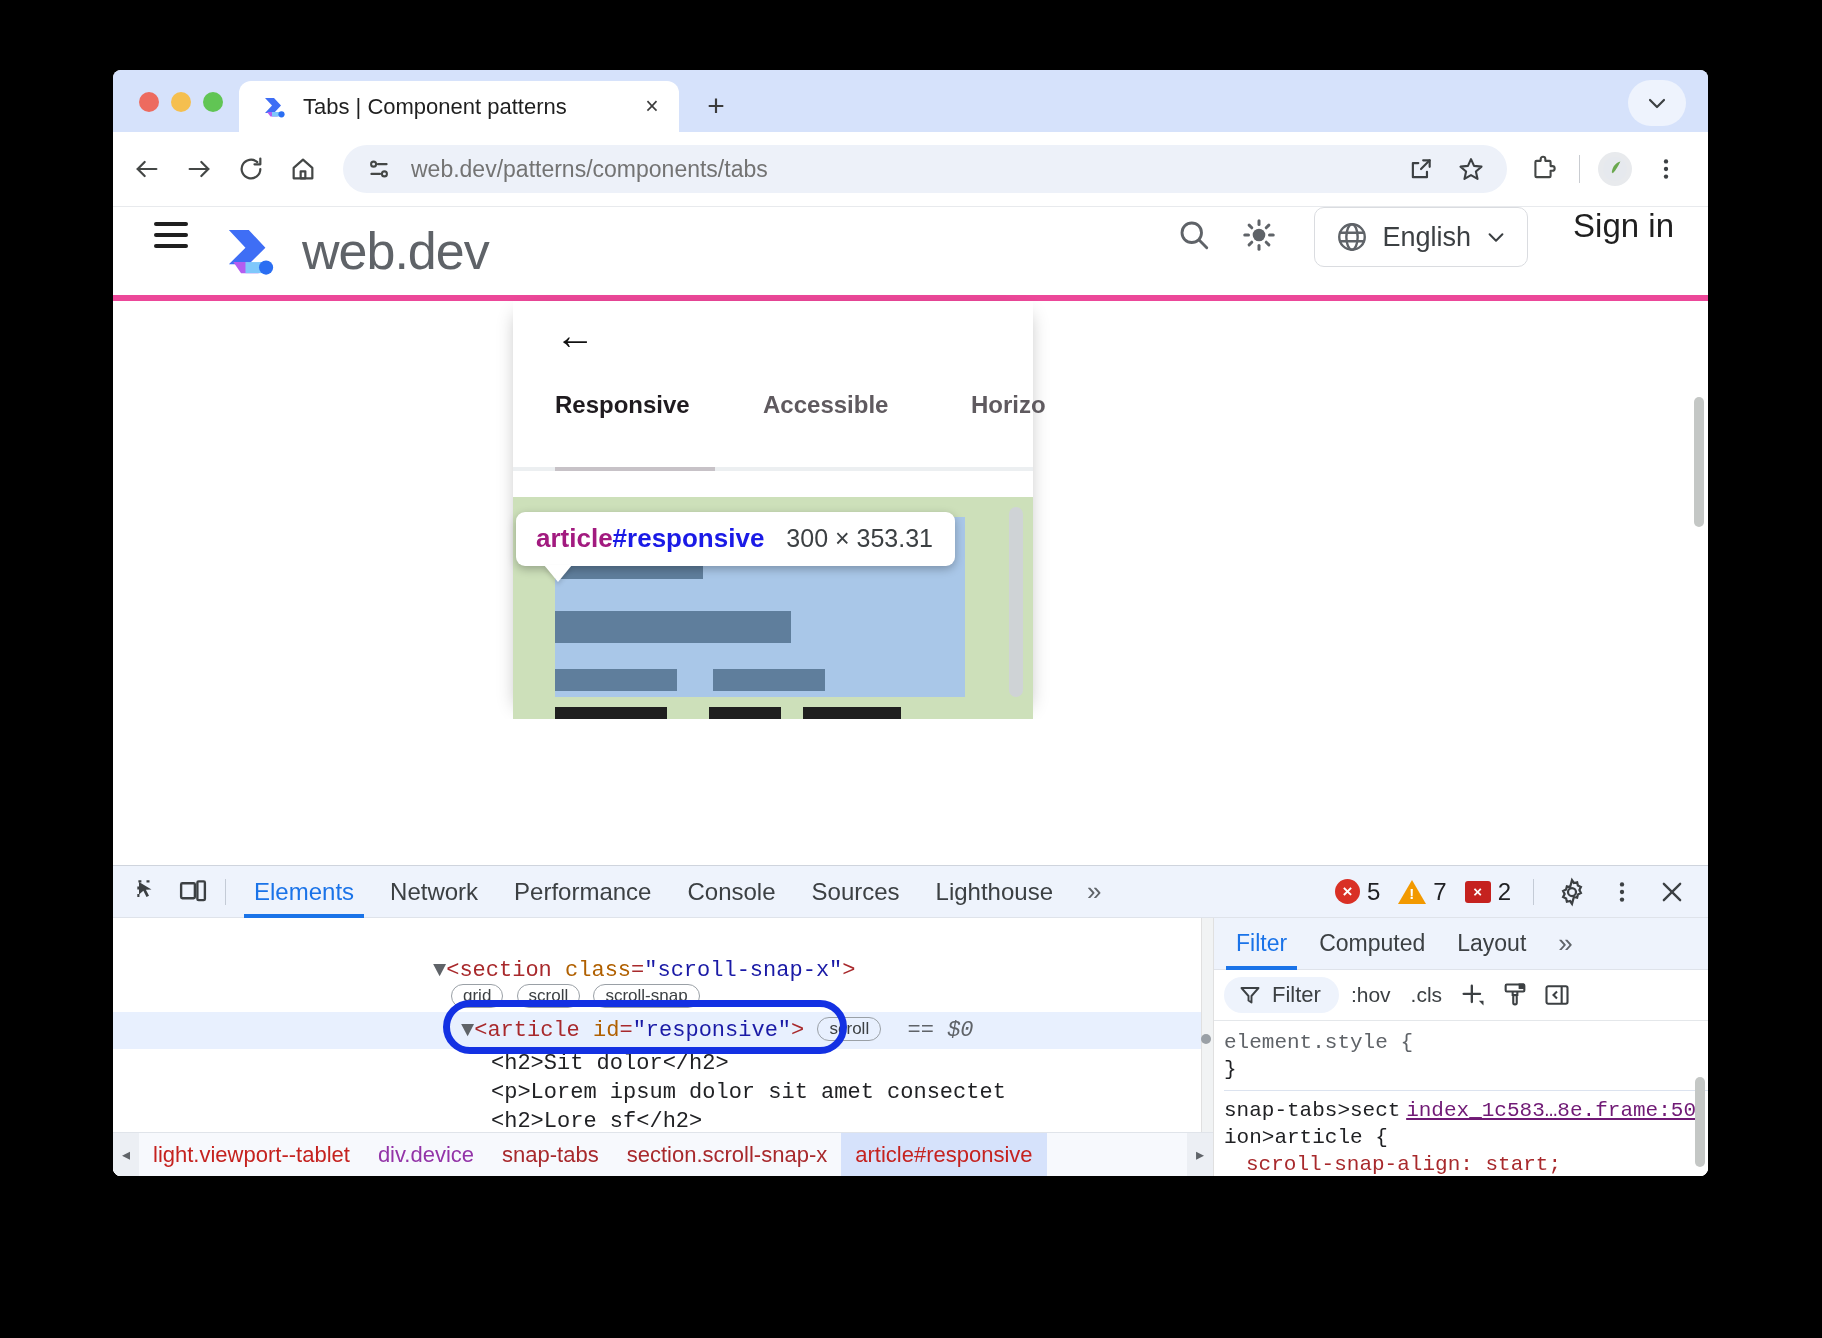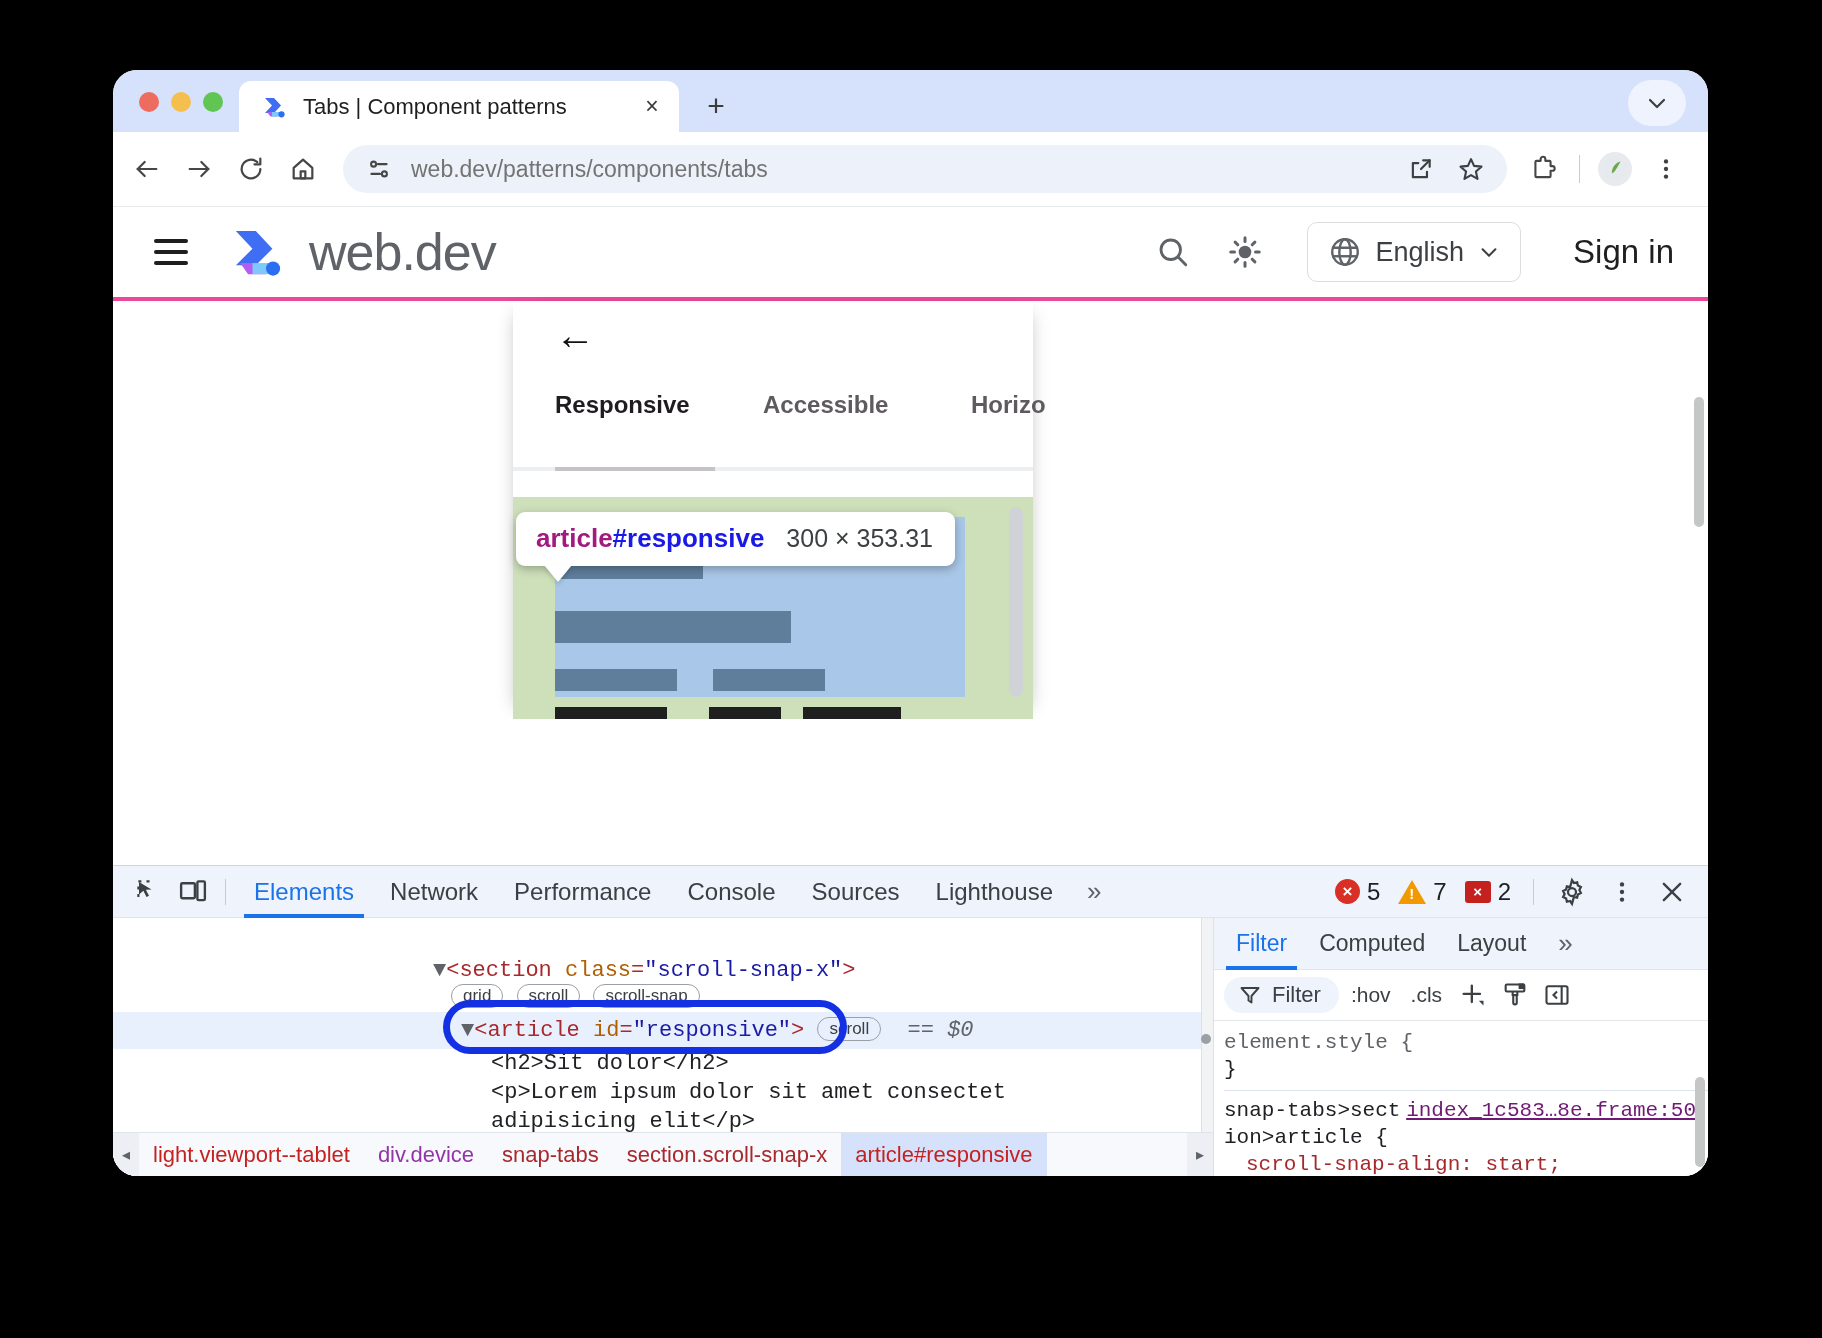--- a/index.html
+++ b/index.html
@@ -10,21 +10,21 @@
     overflow: hidden;
     font-family: "Liberation Sans", sans-serif;
   }
 
   
   #browser-window {
     position: absolute;
     left: 113px; top: 70px;
     width: 1595px; height: 1106px;
     background: #ffffff;
-    border-radius: 24px;
+    border-radius: 8px;
     overflow: hidden;
     box-shadow: 0 10px 40px rgba(0,0,0,0.35);
   }
 
   
   #tab-strip {
     position: relative;
     height: 62px;
     background: #d6e2fb;
     display: flex;
@@ -124,24 +124,24 @@
     position: relative;
     height: 513px;
     background: #ffffff;
     overflow: hidden;
     border-top: 1px solid #e8eaed;
   }
 
   
   #site-header {
     height: 94px;
-    display: flex; align-items: center;
+    display: flex; 
     padding: 0 34px 0 30px;
-    gap: 16px;
-    border-bottom: 4px solid #ec4899;
+    gap: 9px;
+    border-bottom: 6px solid #ec4899;
     background:#fff;
   }
   #hamburger { width: 56px; height: 56px; display:flex; flex-direction:column; justify-content:center; align-items:center; gap:7px; }
   #hamburger span { display:block; width: 34px; height: 4px; background: #1f1f1f; border-radius: 2px; }
   #logo-wrap { display:flex; align-items:center; gap: 20px; margin-left: 12px; }
   #wordmark { font-size: 52px; color: #5f6368; letter-spacing: -1px; }
   #header-spacer { flex: 1 1 auto; }
   .hdr-icon { width: 56px; height: 56px; display:flex; align-items:center; justify-content:center; color:#5f6368; }
   #lang-select {
     display:flex; align-items:center; gap: 14px;
@@ -637,21 +637,20 @@
         <div style="padding-top:38px"></div>
 
         <div class="dom-line" style="padding-left:320px"><span class="tri">▼</span><span class="tagk">&lt;</span><span class="tagk">section</span><span class="tagk"> </span><span class="attrn">class</span><span class="tagk">=</span><span class="attrv">"scroll-snap-x"</span><span class="tagk">&gt;</span></div>
 
         <div class="dom-line" style="padding-left:338px;margin-top:-2px"><span class="badge-pill">grid</span> <span class="badge-pill">scroll</span> <span class="badge-pill">scroll-snap</span></div>
 
         <div class="dom-line dom-row-selected" style="padding-left:348px;padding-top:4px;padding-bottom:4px"><span class="tri">▼</span><span class="tagk">&lt;</span><span class="tagk">article</span><span class="tagk"> </span><span class="attrn">id</span><span class="tagk">=</span><span class="attrv">"responsive"</span><span class="tagk">&gt; </span><span class="badge-pill">scroll</span><span class="dollar">  <span>== $0</span></span></div>
 
         <div class="dom-line" style="padding-left:378px">&lt;h2&gt;Sit dolor&lt;/h2&gt;</div>
         <div class="dom-line" style="padding-left:378px">&lt;p&gt;Lorem ipsum dolor sit amet consectet</div>
-        <div class="dom-line" style="padding-left:378px">adipisicing elit&lt;/p&gt;</div>
         <div class="dom-line" style="padding-left:378px">&lt;h2&gt;Lore sf&lt;/h2&gt;</div>
 
         <div id="blue-ring"></div>
 
         <div id="dom-resizer">
           <div id="dom-resize-dot"></div>
         </div>
 
         <div id="breadcrumb">
           <div class="bc-arrow">◂</div>

